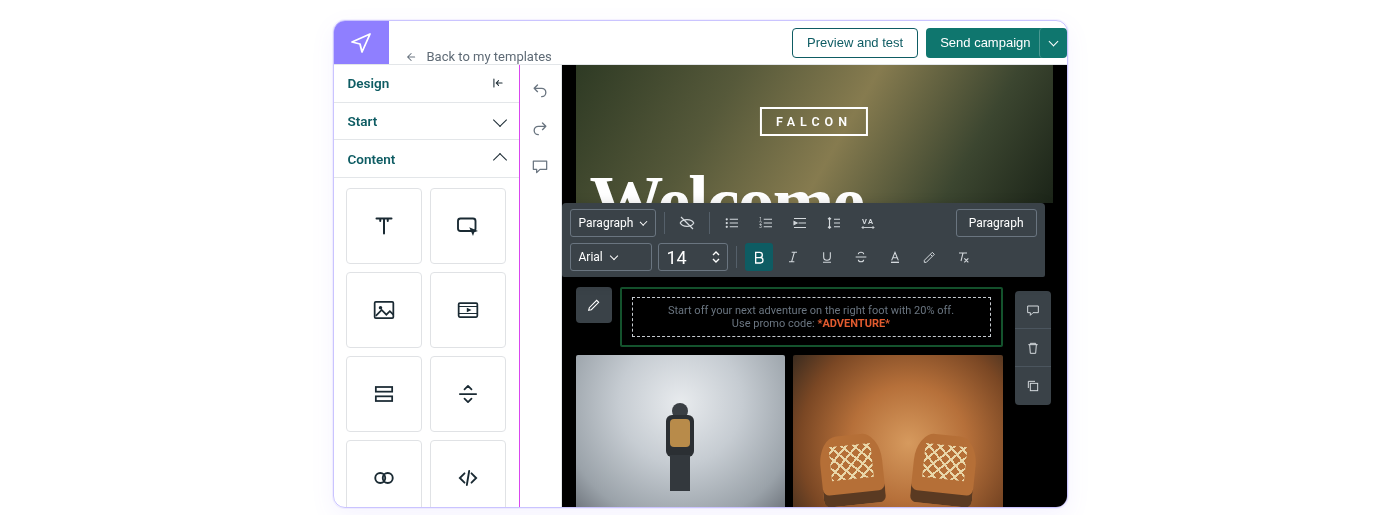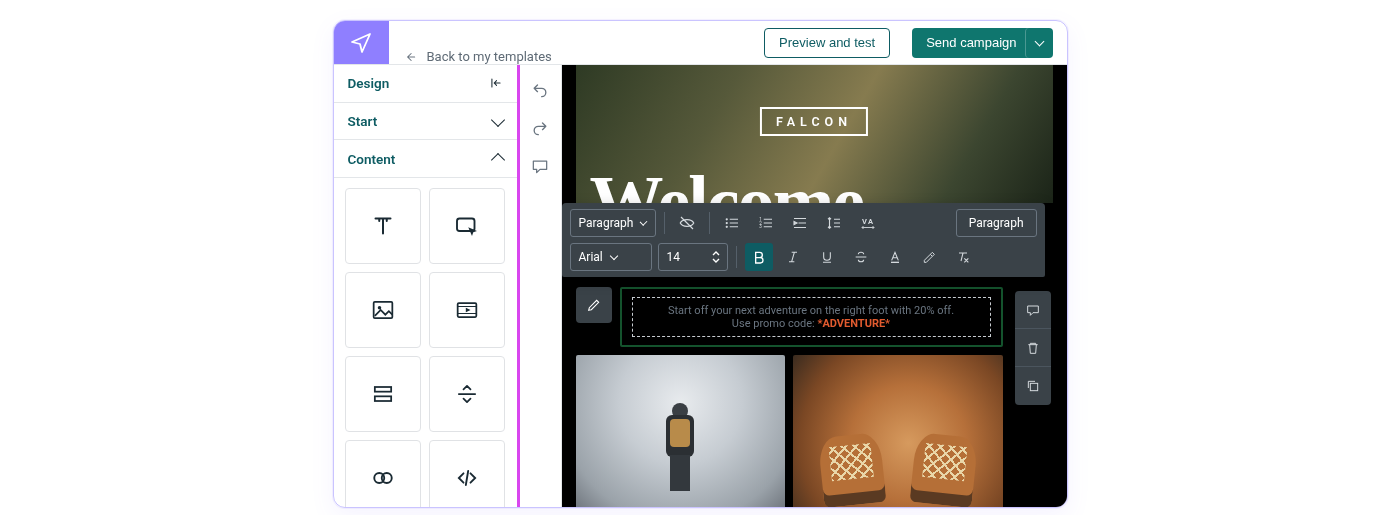--- a/index.html
+++ b/index.html
@@ -1,42 +1,42 @@
 <!DOCTYPE html>
 <html><head>
 <meta charset="utf-8">
 <style>
 * { box-sizing: border-box; margin: 0; padding: 0; }
 body { font-family: -apple-system, BlinkMacSystemFont, "Segoe UI", Roboto, sans-serif; background: #fff; display: flex; justify-content: center; align-items: flex-start; padding: 20px 0; }
 .app-frame { width: 735px; height: 488px; border: 1px solid rgba(122,108,255,0.4); border-radius: 12px; overflow: hidden; display: flex; flex-direction: column; position: relative; box-shadow: 0 0 0 1px rgba(122,108,255,0.08), 0 8px 24px rgba(122,108,255,0.08); }
 .header { height: 44px; display: flex; align-items: stretch; border-bottom: 1px solid #e3e6e9; }
 .logo-sq { width: 55px; background:#8f7fff; display:flex; align-items:center; justify-content:center; }
 .back-area { flex:1; display:flex; align-items:flex-end; padding: 0 14px; gap:10px; color:#5f6b76; font-size:13px; cursor:pointer; }
-.header-actions { display:flex; align-items:center; gap:22px; padding-right:14px; }
+.header-actions { display:flex; align-items:center; gap:8px; }
 .btn { height:30px; padding:0 14px; border-radius:4px; font-size:13px; display:flex; align-items:center; justify-content:center; cursor:pointer; border:none; }
 .btn-outline { border:1px solid #0e5c63; color:#0e5c63; background:#fff; }
 .btn-solid { background:#0f766e; color:#fff; }
 .btn-caret { width:28px; padding:0; margin-left:-6px; border-left:1px solid rgba(255,255,255,0.25); }
 .body { flex:1; display:flex; min-height:0; }
-.left-col { width:186px; border-right:3px solid #d946ef; display:flex; flex-direction:column; }
+.left-col { width:186px; border-right:1px solid #d946ef; display:flex; flex-direction:column; }
 .panel-row { height:40px; display:flex; align-items:center; justify-content:space-between; padding:0 14px; font-size:13.5px; font-weight:600; color:#0e5c63; border-bottom:1px solid #e3e6e9; cursor:pointer; }
 .content-grid { padding:10px; display:grid; grid-template-columns: repeat(2, 76px); gap:8px; justify-content:center; overflow-y:auto; }
 .block { height:76px; border:1px solid #e0e2e5; border-radius:4px; display:flex; align-items:center; justify-content:center; cursor:grab; background:#fff; }
 .mini-col { width:42px; border-right:1px solid #e3e6e9; display:flex; flex-direction:column; align-items:center; padding-top:10px; gap:8px; }
 .mini-btn { width:30px; height:30px; display:flex; align-items:center; justify-content:center; color:#6a7580; cursor:pointer; border-radius:4px; }
 .canvas { flex:1; position:relative; overflow:hidden; background:#000000; }
 .hero { position:absolute; top:0; left:14px; right:14px; height:138px; background:linear-gradient(120deg,#2e3a24 0%, #56593a 30%, #867b4f 55%, #3c4630 80%, #1b2418 100%); overflow:hidden; }
 .hero-badge { position:absolute; top:42px; left:50%; transform:translateX(-50%); border:2px solid #fff; padding:5px 14px; color:#fff; font-size:12.5px; letter-spacing:5px; font-weight:600; }
 .hero-title { position:absolute; left:14px; bottom:-42px; color:#fff; font-weight:800; font-size:74px; letter-spacing:-2px; font-family: Georgia, 'Times New Roman', serif; }
 .text-toolbar { position:absolute; top:138px; left:0; right:22px; background:#3a4248; border-radius:4px 4px 2px 2px; padding:6px 8px; display:flex; flex-direction:column; gap:6px; z-index:10; box-shadow:0 4px 14px rgba(0,0,0,0.25); }
 .tb-row { display:flex; align-items:center; gap:6px; }
 .tb-select { height:28px; background:#3a4248; border:1px solid #6a7580; color:#fff; font-size:12px; border-radius:3px; display:flex; align-items:center; padding:0 8px; cursor:pointer; gap:8px; }
 .tb-select.w1 { width:86px; }
 .tb-select.w2 { width:82px; }
-.tb-num { width:70px; height:28px; border:1px solid #6a7580; border-radius:3px; display:flex; align-items:center; justify-content:space-between; color:#fff; font-size:12px; padding:0 6px 0 8px; cursor:pointer; }
+.tb-num { width:70px; height:28px; border:1px solid #6a7580; border-radius:3px; display:flex; align-items:center; justify-content:space-between; color:#fff; font-size:18px; padding:0 6px 0 8px; cursor:pointer; }
 .tb-icon { width:28px; height:28px; display:flex; align-items:center; justify-content:center; color:#d4d9dd; cursor:pointer; border-radius:3px; }
 .tb-icon.active { background:#0e5c63; color:#fff; }
 .tb-para-btn { height:28px; border:1px solid #6a7580; border-radius:3px; color:#fff; font-size:12px; padding:0 12px; display:flex; align-items:center; cursor:pointer; margin-left:auto; }
 .sep { width:1px; height:22px; background:#55606a; margin:0 2px; }
 .text-block-wrap { position:absolute; top:222px; left:14px; right:64px; display:flex; align-items:flex-start; }
 .edit-handle { width:36px; height:36px; background:#3a4248; color:#fff; display:flex; align-items:center; justify-content:center; border-radius:4px; margin-right:8px; cursor:pointer; }
 .text-block { flex:1; border:2px solid #14532d; border-radius:2px; padding:8px 10px; }
 .text-block-inner { border:1px dashed #c7ccd1; padding:6px 10px; text-align:center; font-size:11px; color:#6a7580; }
 .promo-label { color:#6a7580; }
 .promo-code { color:#e25b2f; font-weight:700; }

